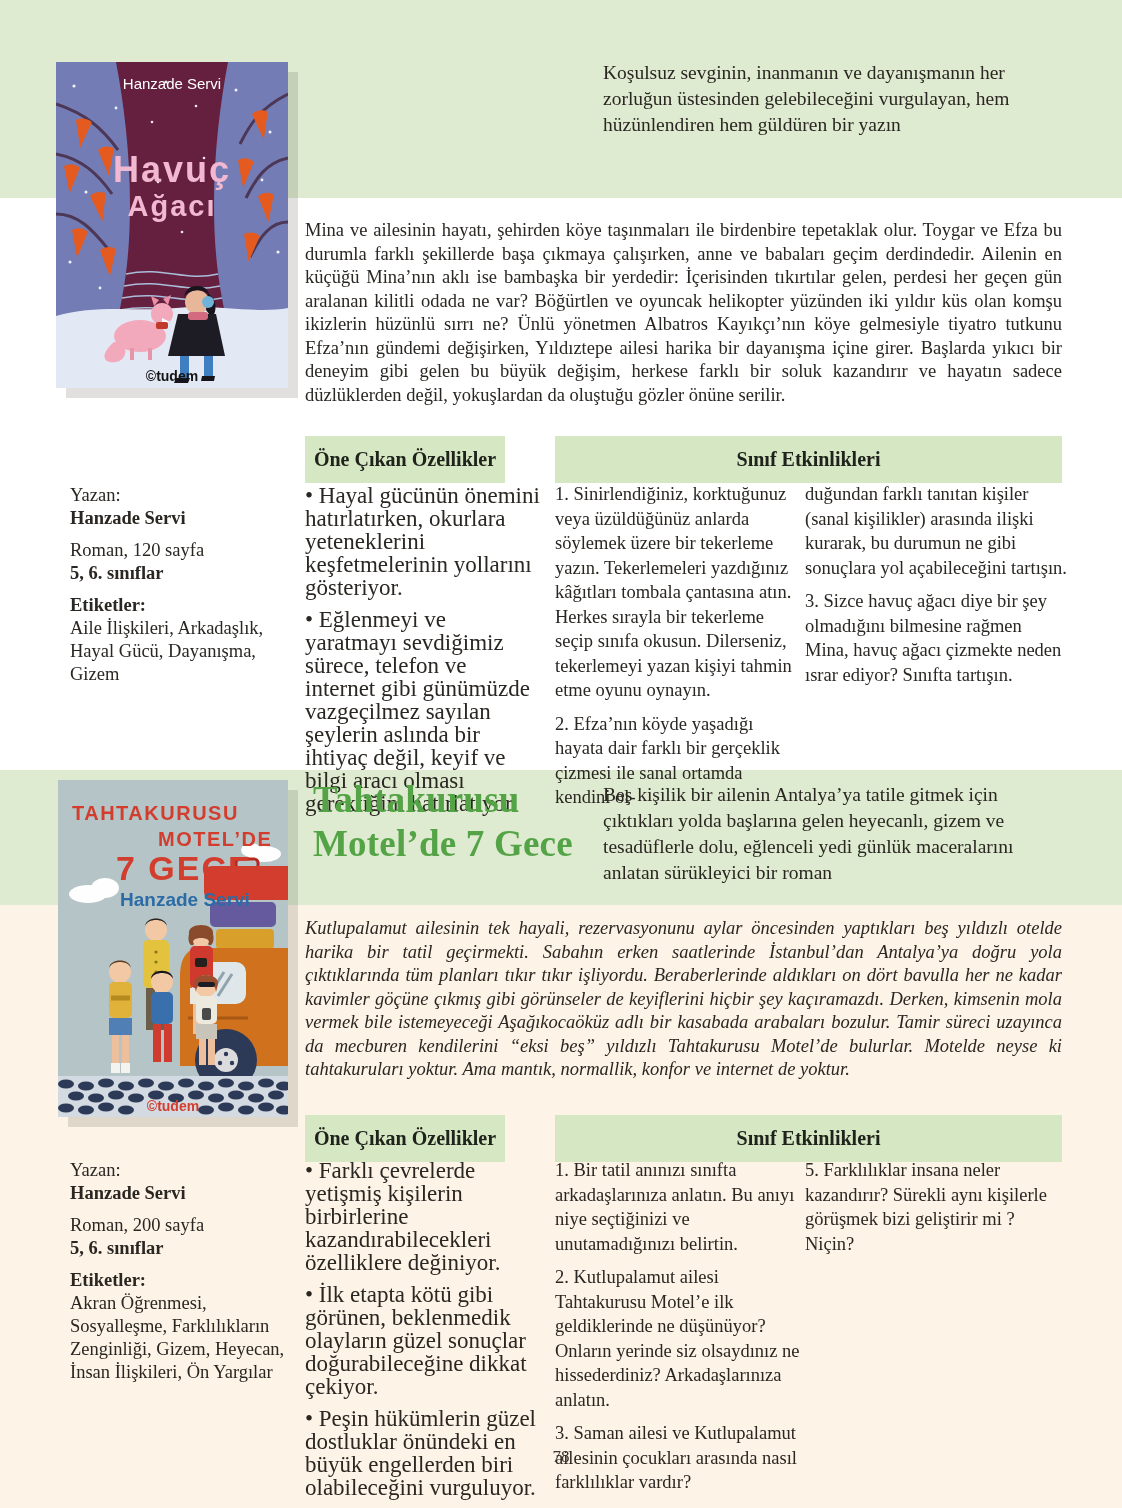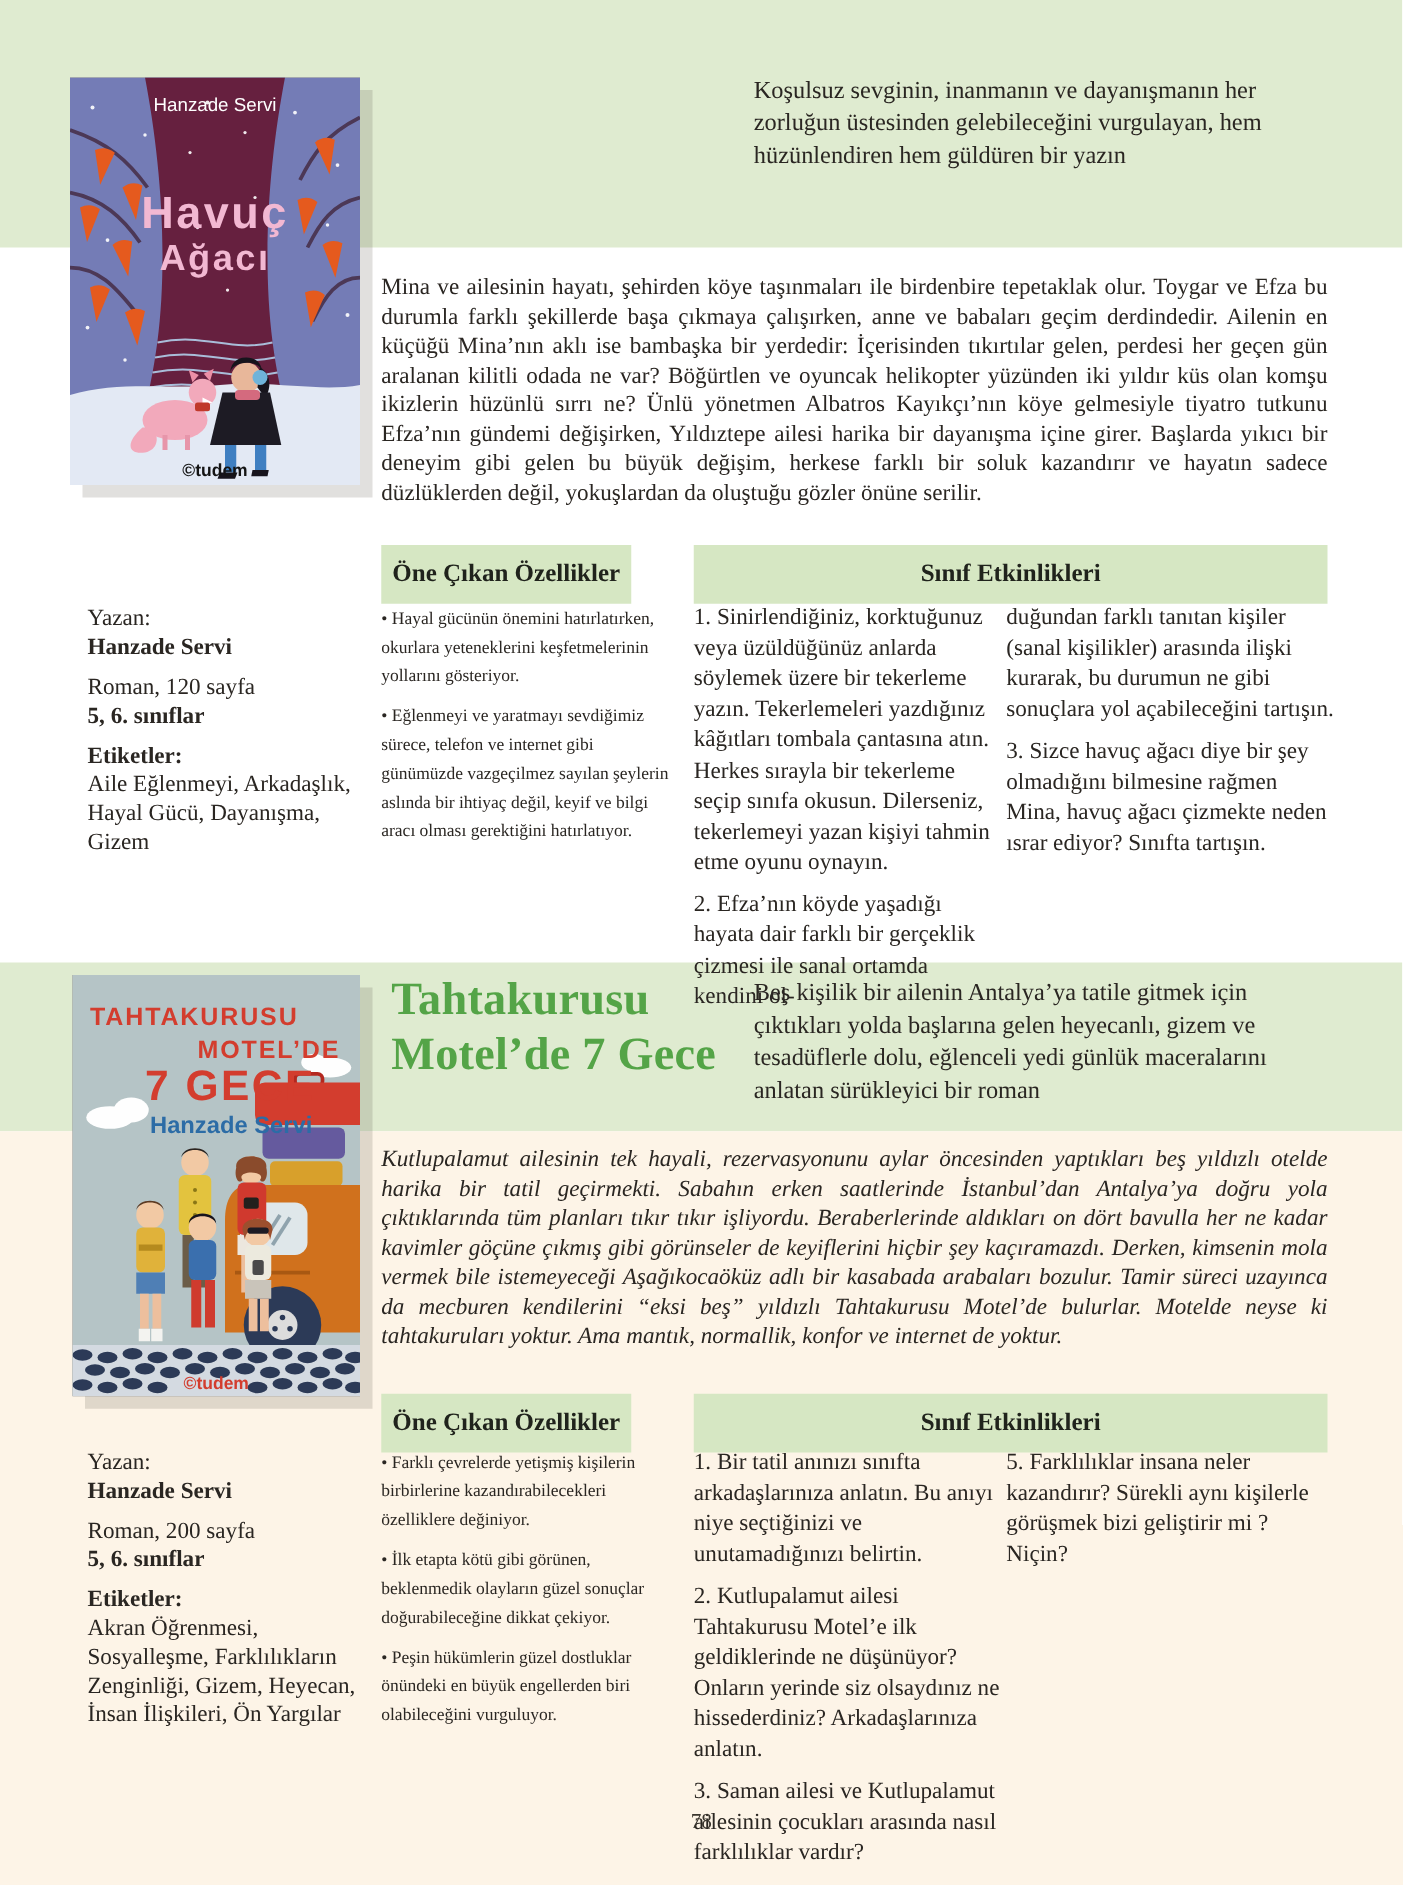--- a/index.html
+++ b/index.html
@@ -49,21 +49,21 @@
   .bar-act  { left:555px; width:507px; }
   .bars-1 { top:436px; }
   .bars-2 { top:1115px; }
 
   .info { position:absolute; left:70px; width:226px; font-size:18.5px; line-height:23px; }
   .info-1 { top:484px; }
   .info-2 { top:1159px; }
   .info .gap { height:9px; }
   .bold { font-weight:bold; }
 
-  .features { position:absolute; left:305px; width:236px; font-size:14px; line-height:23px; }
+  .features { position:absolute; left:305px; width:236px; font-size:23px; line-height:23px; }
   .features-1 { top:484px; }
   .features-2 { top:1159px; }
   .features p { margin:0 0 9px 0; }
 
   .act-col { position:absolute; font-size:18.5px; line-height:24.5px; }
   .act-col p { margin:0 0 9px 0; }
   .act-col1 { left:555px; width:245px; }
   .act-col2 { left:805px; width:262px; }
   .acts-1 { top:482px; }
   .acts-2 { top:1158px; }
@@ -178,21 +178,21 @@
   <div class="bar bar-act bars-1">Sınıf Etkinlikleri</div>
 
   <div class="info info-1">
     <div>Yazan:</div>
     <div class="bold">Hanzade Servi</div>
     <div class="gap"></div>
     <div>Roman, 120 sayfa</div>
     <div class="bold">5, 6. sınıflar</div>
     <div class="gap"></div>
     <div class="bold">Etiketler:</div>
-    <div>Aile Eğlenmeyi, Arkadaşlık, Hayal Gücü, Dayanışma, Gizem</div>
+    <div>Aile İlişkileri, Arkadaşlık, Hayal Gücü, Dayanışma, Gizem</div>
   </div>
 
   <div class="features features-1">
     <p>• Hayal gücünün önemini hatırlatırken, okurlara yeteneklerini keşfetmelerinin yollarını gösteriyor.</p>
     <p>• Eğlenmeyi ve yaratmayı sevdiğimiz sürece, telefon ve internet gibi günümüzde vazgeçilmez sayılan şeylerin aslında bir ihtiyaç değil, keyif ve bilgi aracı olması gerektiğini hatırlatıyor.</p>
   </div>
 
   <div class="act-col act-col1 acts-1">
     <p>1. Sinirlendiğiniz, korktuğunuz veya üzüldüğünüz anlarda söylemek üzere bir tekerleme yazın. Tekerlemeleri yazdığınız kâğıtları tombala çantasına atın. Herkes sırayla bir tekerleme seçip sınıfa okusun. Dilerseniz, tekerlemeyi yazan kişiyi tahmin etme oyunu oynayın.</p>
     <p>2. Efza’nın köyde yaşadığı hayata dair farklı bir gerçeklik çizmesi ile sanal ortamda kendini ol-</p>

